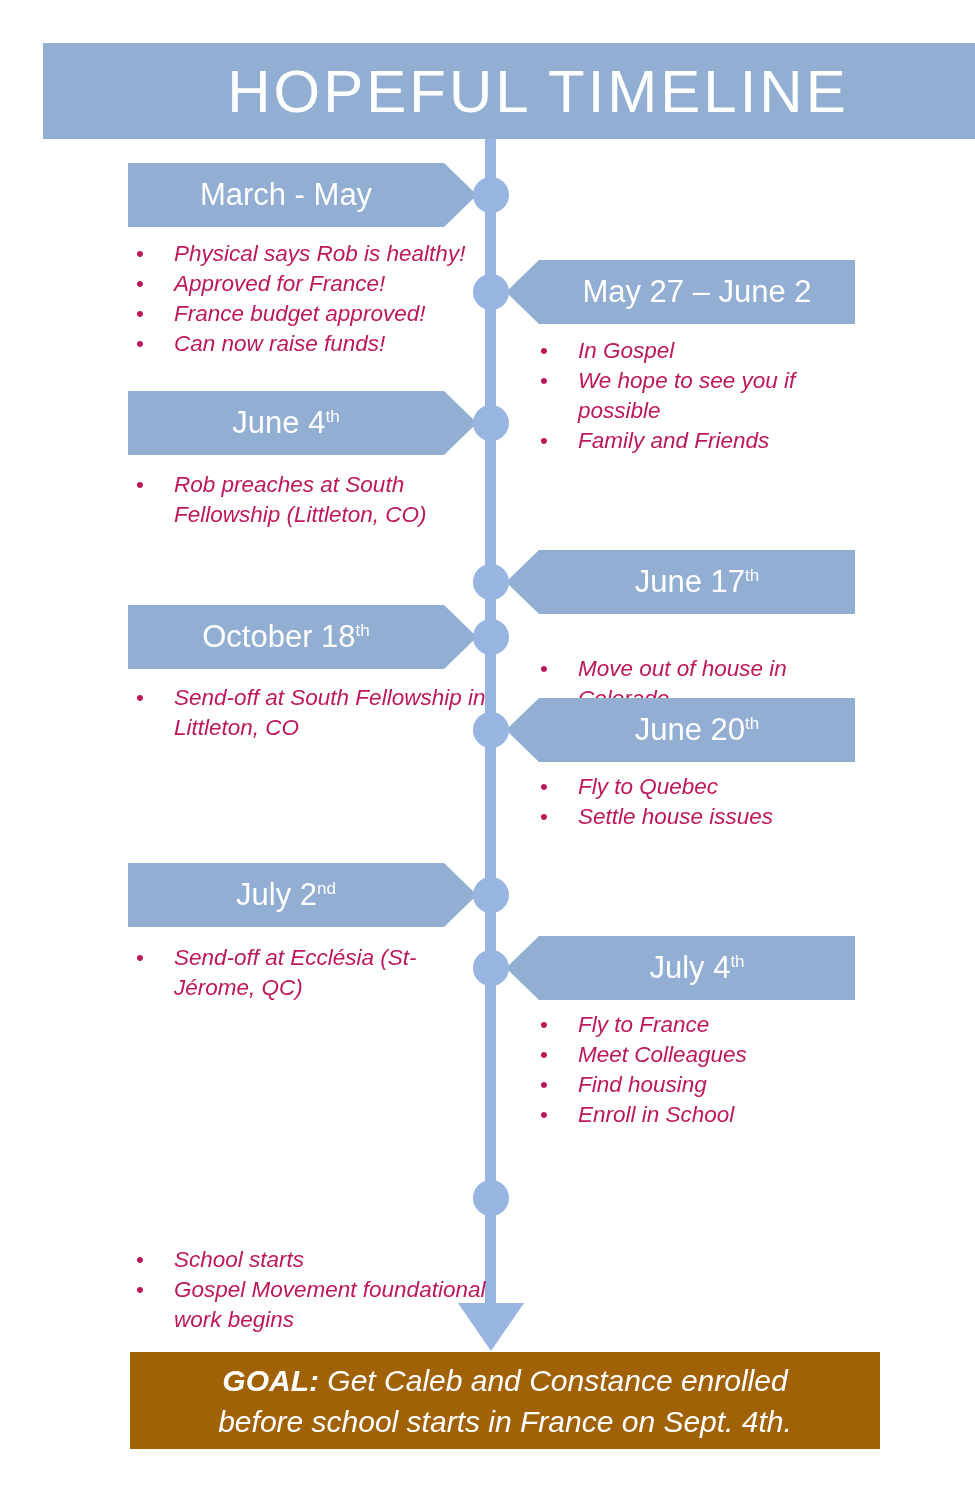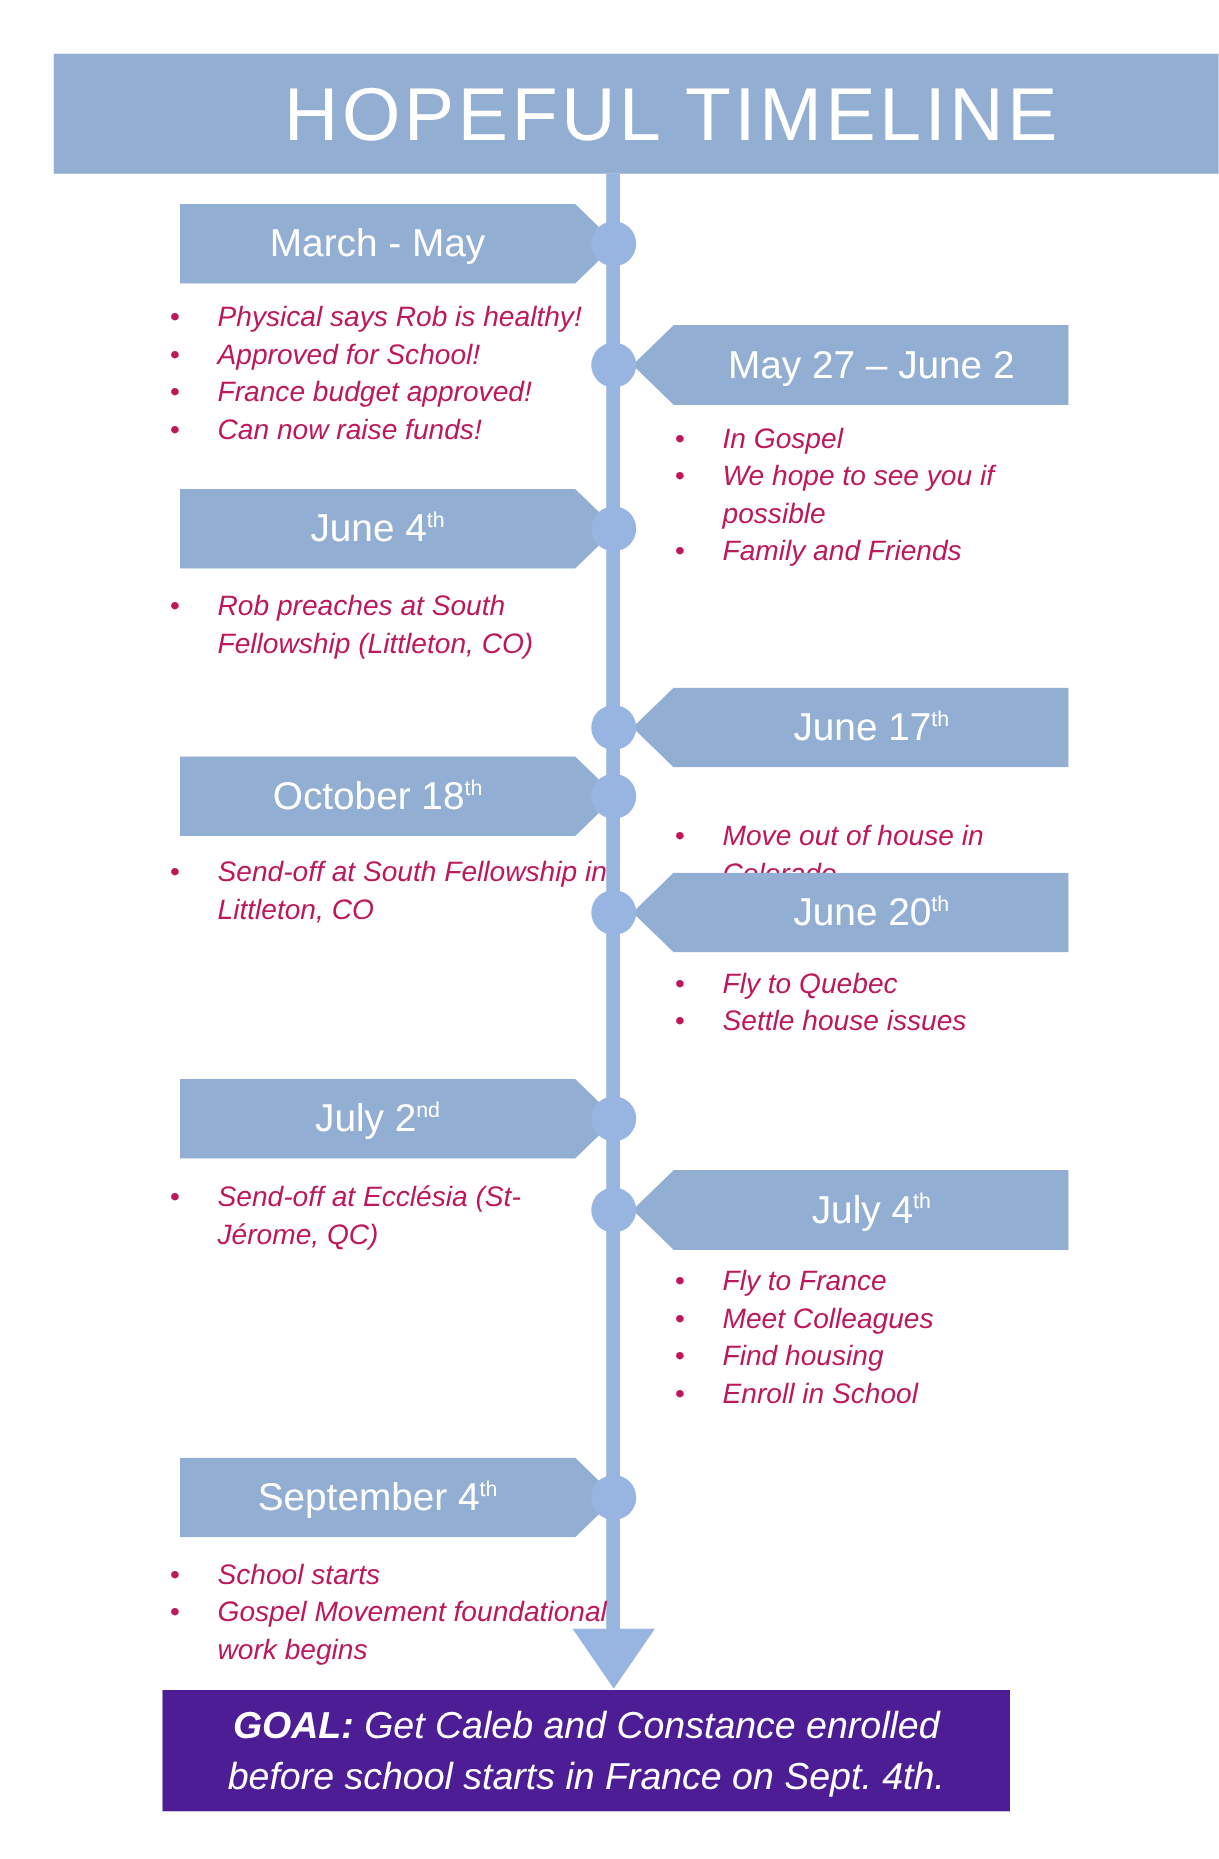--- a/index.html
+++ b/index.html
@@ -16,21 +16,21 @@
   .arrowhead{position:absolute;left:458px;top:1303px;width:0;height:0;
              border-left:33px solid transparent;border-right:33px solid transparent;
              border-top:48px solid #97b5e0;}
   .dot{position:absolute;left:473px;width:36px;height:36px;border-radius:50%;
        background:#97b5e0;z-index:3;}
 
   
   .banner{position:absolute;height:64px;width:349px;background:#92aed2;color:#ffffff;
           display:flex;align-items:center;justify-content:center;font-size:31px;
           box-sizing:border-box;z-index:2;}
-  .banner.left{left:144px;clip-path:polygon(0 0,316px 0,100% 50%,316px 100%,0 100%);
+  .banner.left{left:128px;clip-path:polygon(0 0,316px 0,100% 50%,316px 100%,0 100%);
                padding-right:33px;}
   .banner.right{left:506px;clip-path:polygon(33px 0,100% 0,100% 100%,33px 100%,0 50%);
                 padding-left:33px;}
   .banner sup{font-size:0.55em;line-height:0;vertical-align:super;}
 
   
   .bullets{position:absolute;margin:0;padding:0;list-style:none;font-style:italic;
            color:#be185d;font-size:22.5px;line-height:30px;z-index:1;}
   .bullets li{position:relative;padding-left:44px;margin:0;}
   .bullets li::before{content:"\2022";position:absolute;left:6px;font-style:normal;}
@@ -39,22 +39,22 @@
 
   
   .b0{top:163px}.b1{top:260px}.b2{top:391px}.b3{top:550px}.b4{top:605px}
   .b5{top:698px}.b6{top:863px}.b7{top:936px}.b8{top:1166px}
   .d0{top:177px}.d1{top:274px}.d2{top:405px}.d3{top:564px}.d4{top:619px}
   .d5{top:712px}.d6{top:877px}.d7{top:950px}.d8{top:1180px}
   .u0{top:239px}.u1{top:336px}.u2{top:470px}.u3{top:654px}.u4{top:683px}
   .u5{top:772px}.u6{top:943px}.u7{top:1010px}.u8{top:1245px}
 
   
-  .goal{position:absolute;left:130px;top:1352px;width:678px;height:97px;
-        background:#4c1d95;color:#ffffff;display:flex;align-items:center;
+  .goal{position:absolute;left:130px;top:1352px;width:750px;height:97px;
+        background:#a16207;color:#ffffff;display:flex;align-items:center;
         justify-content:center;text-align:center;font-style:italic;font-size:30px;
         line-height:41px;box-sizing:border-box;padding:0 30px;}
   .goal b{font-weight:bold;}
 </style>
 </head>
 <body>
 
 <div class="canvas">
 
   <div class="header">HOPEFUL TIMELINE</div>
@@ -70,21 +70,21 @@
   <div class="dot d5"></div>
   <div class="dot d6"></div>
   <div class="dot d7"></div>
   <div class="dot d8"></div>
 
   <div class="banner left b0">
     <span><span>March - May</span><sup></sup></span>
   </div>
   <ul class="bullets col-left u0">
     <li>Physical says Rob is healthy!</li>
-    <li>Approved for School!</li>
+    <li>Approved for France!</li>
     <li>France budget approved!</li>
     <li>Can now raise funds!</li>
   </ul>
 
   <div class="banner right b1">
     <span><span>May 27  – June 2</span><sup></sup></span>
   </div>
   <ul class="bullets col-right u1">
     <li>In Gospel</li>
     <li>We hope to see you if possible</li>
@@ -130,23 +130,20 @@
   <div class="banner right b7">
     <span><span>July 4</span><sup>th</sup></span>
   </div>
   <ul class="bullets col-right u7">
     <li>Fly to France</li>
     <li>Meet Colleagues</li>
     <li>Find housing</li>
     <li>Enroll in School</li>
   </ul>
 
-  <div class="banner left b8">
-    <span><span>September 4</span><sup>th</sup></span>
-  </div>
   <ul class="bullets col-left u8">
     <li>School starts</li>
     <li>Gospel Movement foundational work begins</li>
   </ul>
 
   <div class="goal">
     <div>
       <div><b>GOAL:</b> <span>Get Caleb and Constance enrolled</span></div>
       <div>before school starts in France on Sept. 4th.</div>
     </div>

